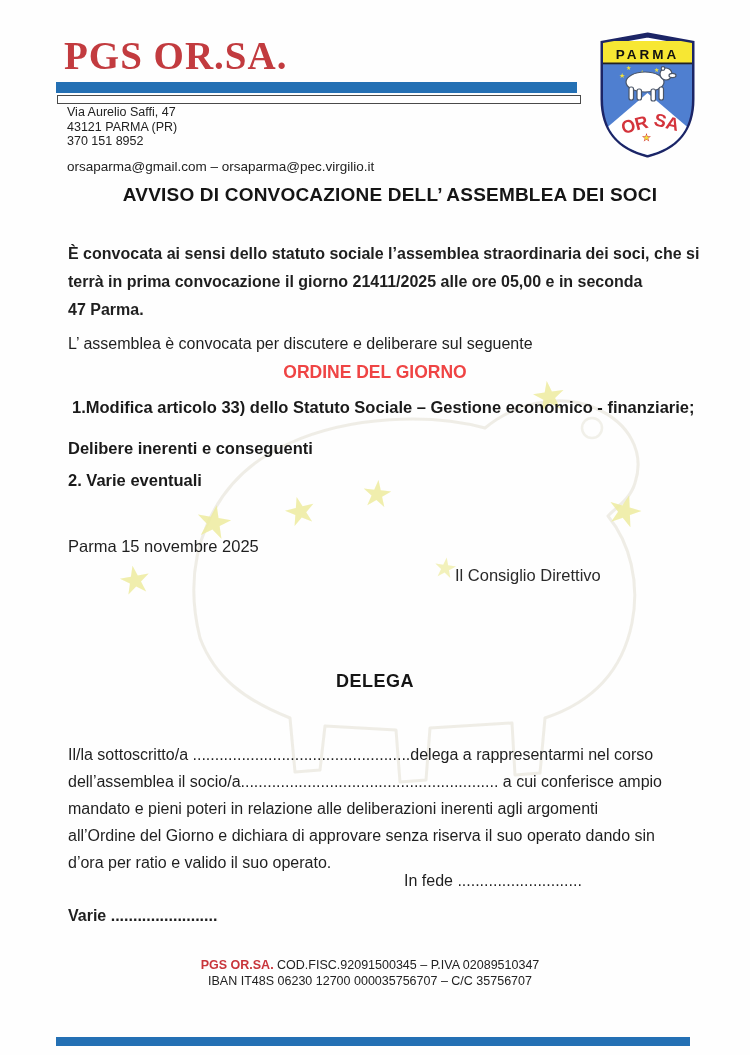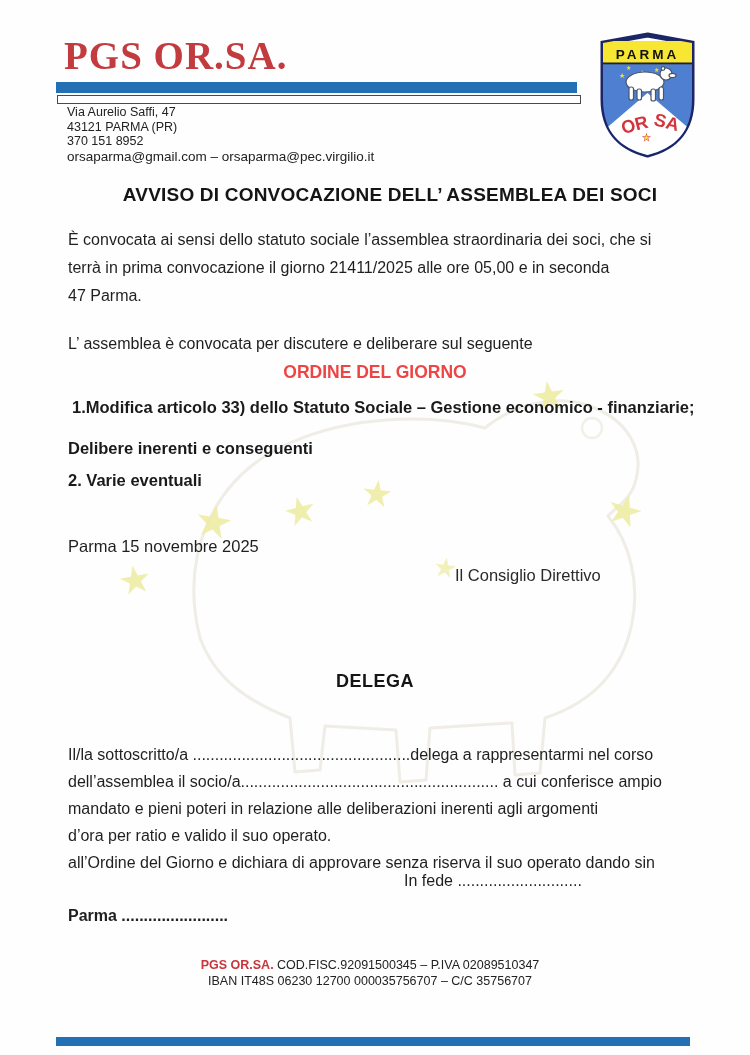--- a/index.html
+++ b/index.html
@@ -9,30 +9,30 @@
   }
   
   .wordmark{
     position:absolute;left:64px;top:33px;
     font-family:"Liberation Serif",serif;font-weight:bold;
     font-size:39px;letter-spacing:1px;color:#c23b3f;
   }
   .bar-blue-top{position:absolute;left:56px;top:82px;width:521px;height:11px;background:#2470b4;}
   .bar-outline{position:absolute;left:57px;top:95px;width:522px;height:7px;background:#fff;border:1px solid #4a4a4a;}
   .contact{position:absolute;left:67px;top:105px;font-size:12.5px;line-height:14.5px;color:#222;}
-  .contact .mailline{font-size:13.5px;margin-top:1px;}
+  .contact .mailline{font-size:13.5px;margin-top:11px;}
   .logo{position:absolute;left:599px;top:31px;width:97px;height:128px;}
   
   .watermark{position:absolute;left:140px;top:368px;pointer-events:none;}
   .wm-star{position:absolute;color:#eeeca0;opacity:.85;pointer-events:none;line-height:1;}
   
   .doc-title{position:absolute;left:70px;width:640px;top:184px;text-align:center;
     font-size:19px;font-weight:bold;letter-spacing:.2px;color:#151515;}
   .para{position:absolute;left:68px;font-size:16px;line-height:28px;color:#1f1f1f;white-space:nowrap;}
-  .intro{top:226px;}
+  .intro{top:240px;font-weight:bold;}
   .agenda-intro{top:330px;}
   .agenda-title{position:absolute;left:55px;width:640px;top:362px;text-align:center;
     font-size:17.5px;font-weight:bold;color:#ef4444;}
   .agenda-item{position:absolute;font-size:16.5px;font-weight:bold;color:#1a1a1a;white-space:nowrap;}
   .item1{left:72px;top:398px;}
   .item1b{left:68px;top:432px;margin-top:7px;}
   .item2{left:68px;top:471px;}
   .dateline{position:absolute;left:68px;top:537px;font-size:16.5px;color:#1f1f1f;}
   .signature{position:absolute;left:455px;top:566px;font-size:16.5px;color:#2a2a2a;}
   .delega-title{position:absolute;left:55px;width:640px;top:671px;text-align:center;
@@ -127,25 +127,25 @@
   <div class="agenda-item item2">2. Varie eventuali</div>
 
   <div class="dateline">Parma 15 novembre 2025</div>
   <div class="signature">Il Consiglio Direttivo</div>
 
   <div class="delega-title">DELEGA</div>
   <div class="para delega-body">
     <div>Il/la sottoscritto/a .................................................delega a rappresentarmi nel corso</div>
     <div>dell’assemblea il socio/a.......................................................... a cui conferisce ampio</div>
     <div>mandato e pieni poteri in relazione alle deliberazioni inerenti agli argomenti</div>
+    <div>all’Ordine del Giorno e dichiara di approvare senza riserva il suo operato dando sin</div>
     <div>d’ora per ratio e valido il suo operato.</div>
-    <div>all’Ordine del Giorno e dichiara di approvare senza riserva il suo operato dando sin</div>
   </div>
   <div class="in-fede">In fede ............................</div>
-  <div class="place-line">Parma ........................</div>
+  <div class="place-line">Varie ........................</div>
 
   <div class="footer">
     <div><span class="org">PGS OR.SA.</span><span> COD.FISC.92091500345 – P.IVA 02089510347</span></div>
     <div>IBAN IT48S 06230 12700 000035756707 – C/C 35756707</div>
   </div>
   <div class="bar-blue-bottom"></div>
 
 </div>
 
 </body></html>

